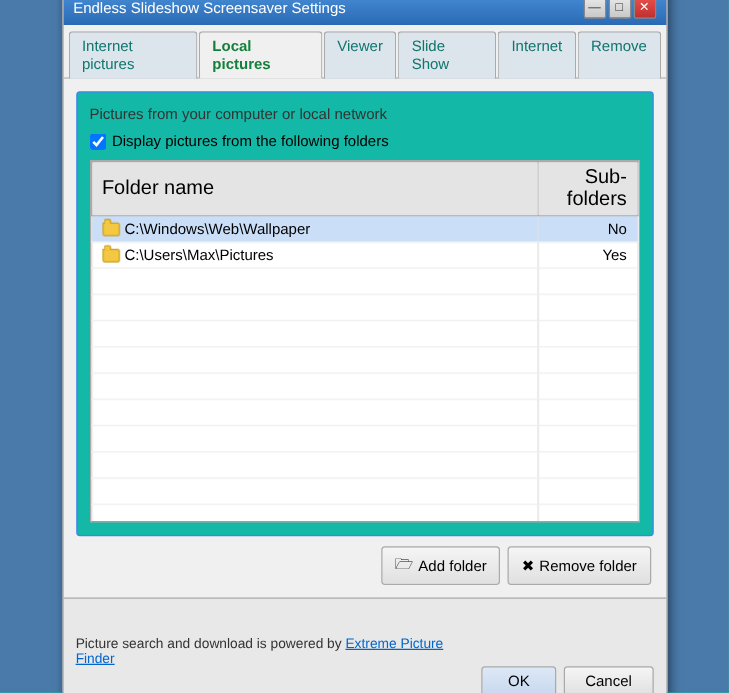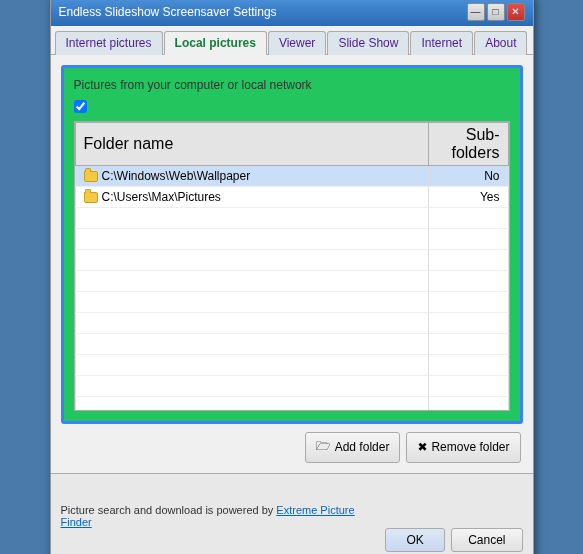--- a/index.html
+++ b/index.html
@@ -71,44 +71,44 @@
     }
 
     .tab {
       padding: 4px 10px;
       border: 1px solid #aaa;
       border-bottom: none;
       background: #dce4ec;
       cursor: pointer;
       font-size: 12px;
       border-radius: 3px 3px 0 0;
-      color: #4c1d95;
+      color: #0f766e;
       position: relative;
       top: 1px;
     }
 
     .tab.active {
       background: #f0f0f0;
       border-bottom: 1px solid #f0f0f0;
       font-weight: bold;
       z-index: 1;
       color: #15803d;
     }
 
     .content {
       padding: 10px;
       background: #f0f0f0;
     }
 
     .group-box {
-      border: 3px solid #3b82f6;
+      border: 1px solid #3b82f6;
       border-radius: 3px;
       padding: 10px;
       margin-bottom: 8px;
-      background: #22c55e;
+      background: #14b8a6;
     }
 
     .group-title {
       font-size: 12px;
       color: #333;
       margin-bottom: 8px;
     }
 
     .checkbox-row {
       display: flex;
@@ -263,29 +263,30 @@
     <div class="tab">
       <span>Viewer</span>
     </div>
     <div class="tab">
       <span>Slide Show</span>
     </div>
     <div class="tab">
       <span>Internet</span>
     </div>
     <div class="tab">
-      <span>About</span>
+      <span>Remove</span>
     </div>
   </div>
 
   <div class="content">
     <div class="group-box">
       <div class="group-title">Pictures from your computer or local network</div>
       <div class="checkbox-row">
         <input type="checkbox" id="display-checkbox" checked="" style="">
+        <label for="display-checkbox">Display pictures from the following folders</label>
       </div>
 
       <div class="table-wrapper">
         <table class="folder-table">
           <thead>
             <tr>
               <th>Folder name</th>
               <th class="subfolders">Sub-folders</th>
             </tr>
           </thead>

